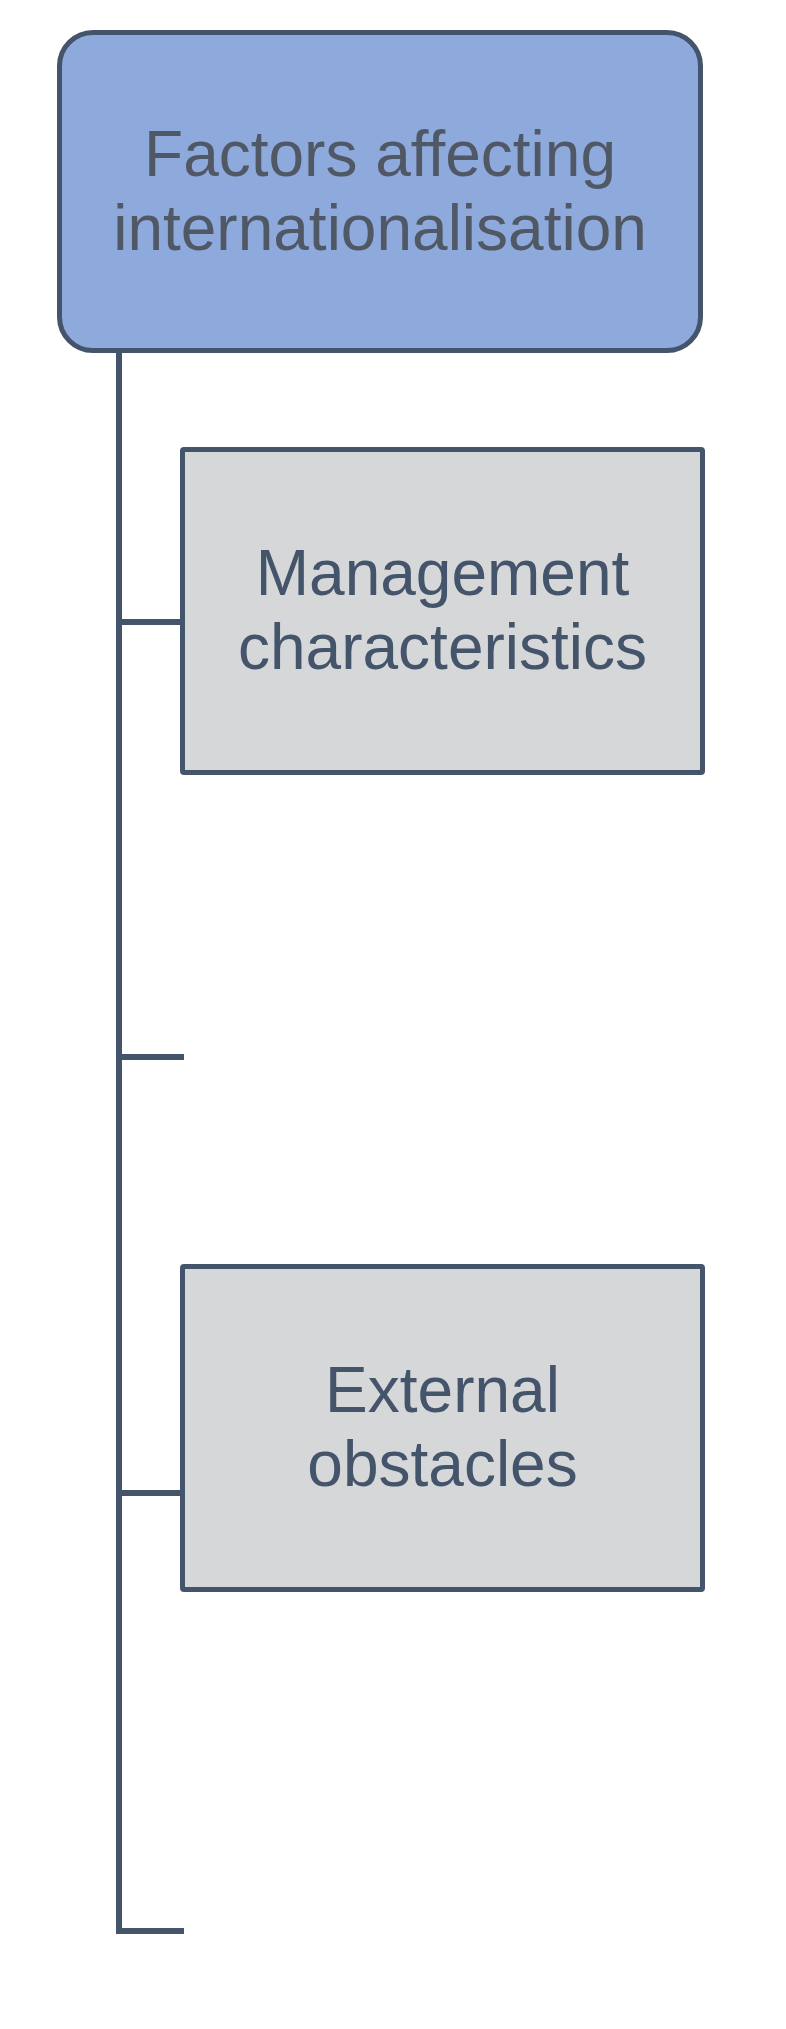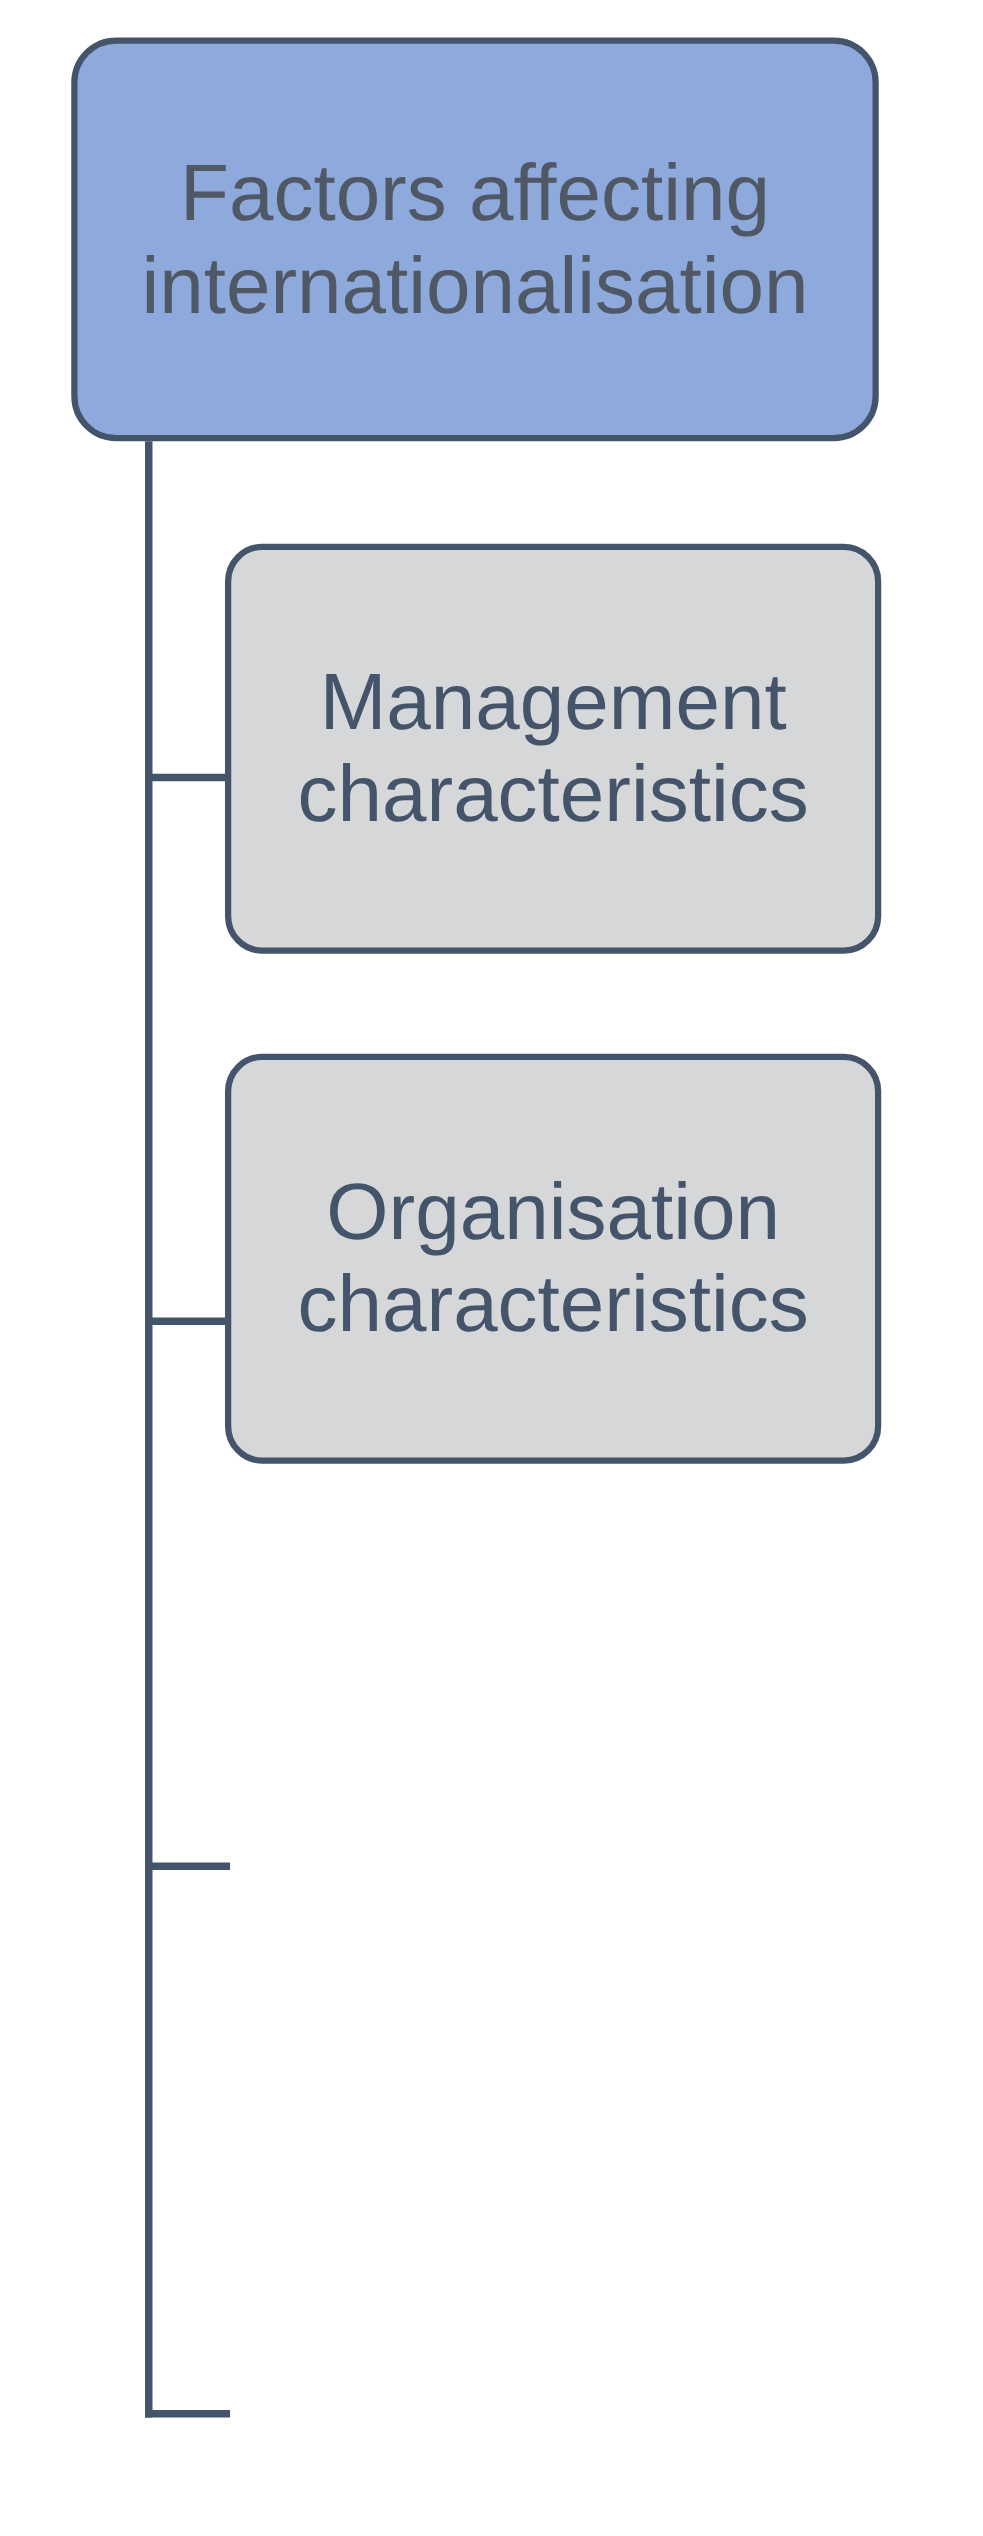--- a/index.html
+++ b/index.html
@@ -37,24 +37,25 @@
     border-radius: 36px;
     color: var(--root-text, #505866);
     font-size: 64px;
     padding: 16px 30px;
   }
   .node.child {
     left: 180px;
     width: 525px;
     height: 328px;
     background: var(--child-fill, #D6D7D9);
-    border-radius: 30px;
+    border-radius: 4px;
     color: var(--child-text, #44546A);
     font-size: 64px;
     padding: 0 20px;
+    margin-top: 12px;
   }
   .child-1 { top: 435px; }
   .child-2 { top: 843px; }
   .child-3 { top: 1252px; }
   .child-4 { top: 1660px; }
 
   .trunk {
     position: absolute;
     left: 116px;
     top: 353px;
@@ -86,19 +87,19 @@
   <div class="trunk"></div>
   <div class="stub stub-1"></div>
   <div class="stub stub-2"></div>
   <div class="stub stub-3"></div>
   <div class="stub stub-4"></div>
 
   <div class="node child child-1">
     <span class="node-label">Management characteristics</span>
   </div>
 
-  <div class="node child child-2">
-    <span class="node-label">Organisation characteristics</span>
+
+  <div class="node child child-3">
+    <span class="node-label">External obstacles</span>
   </div>
-
 
 
 </div>
 
 </body></html>

